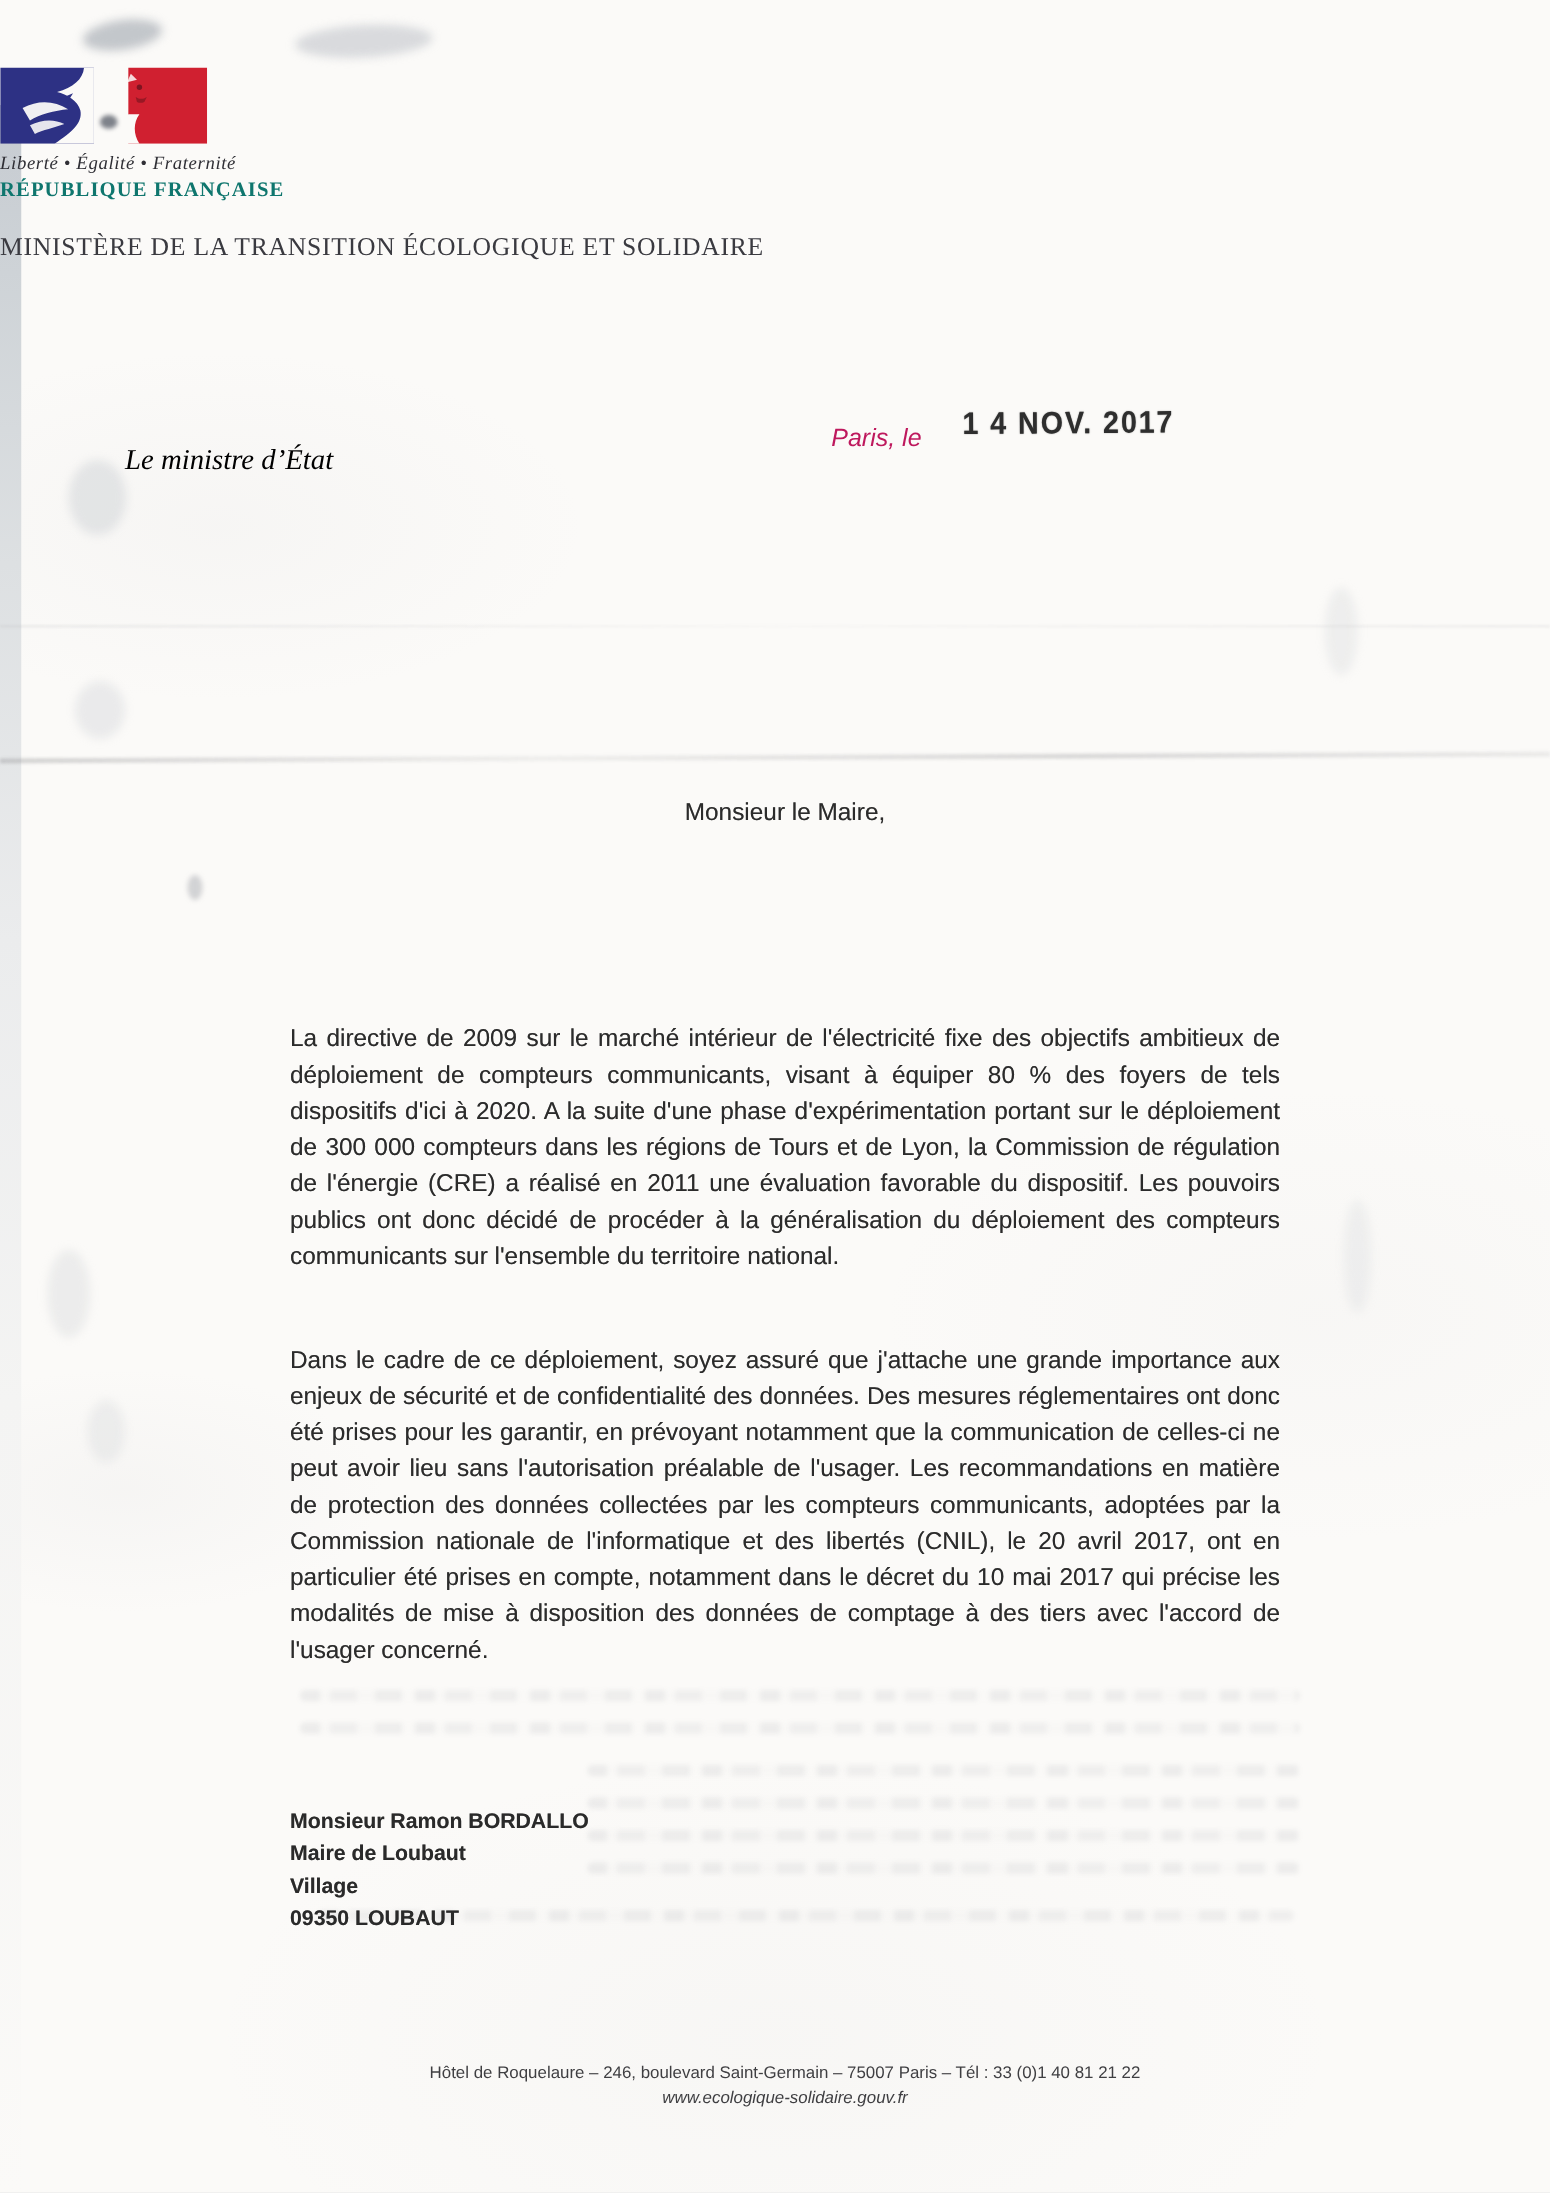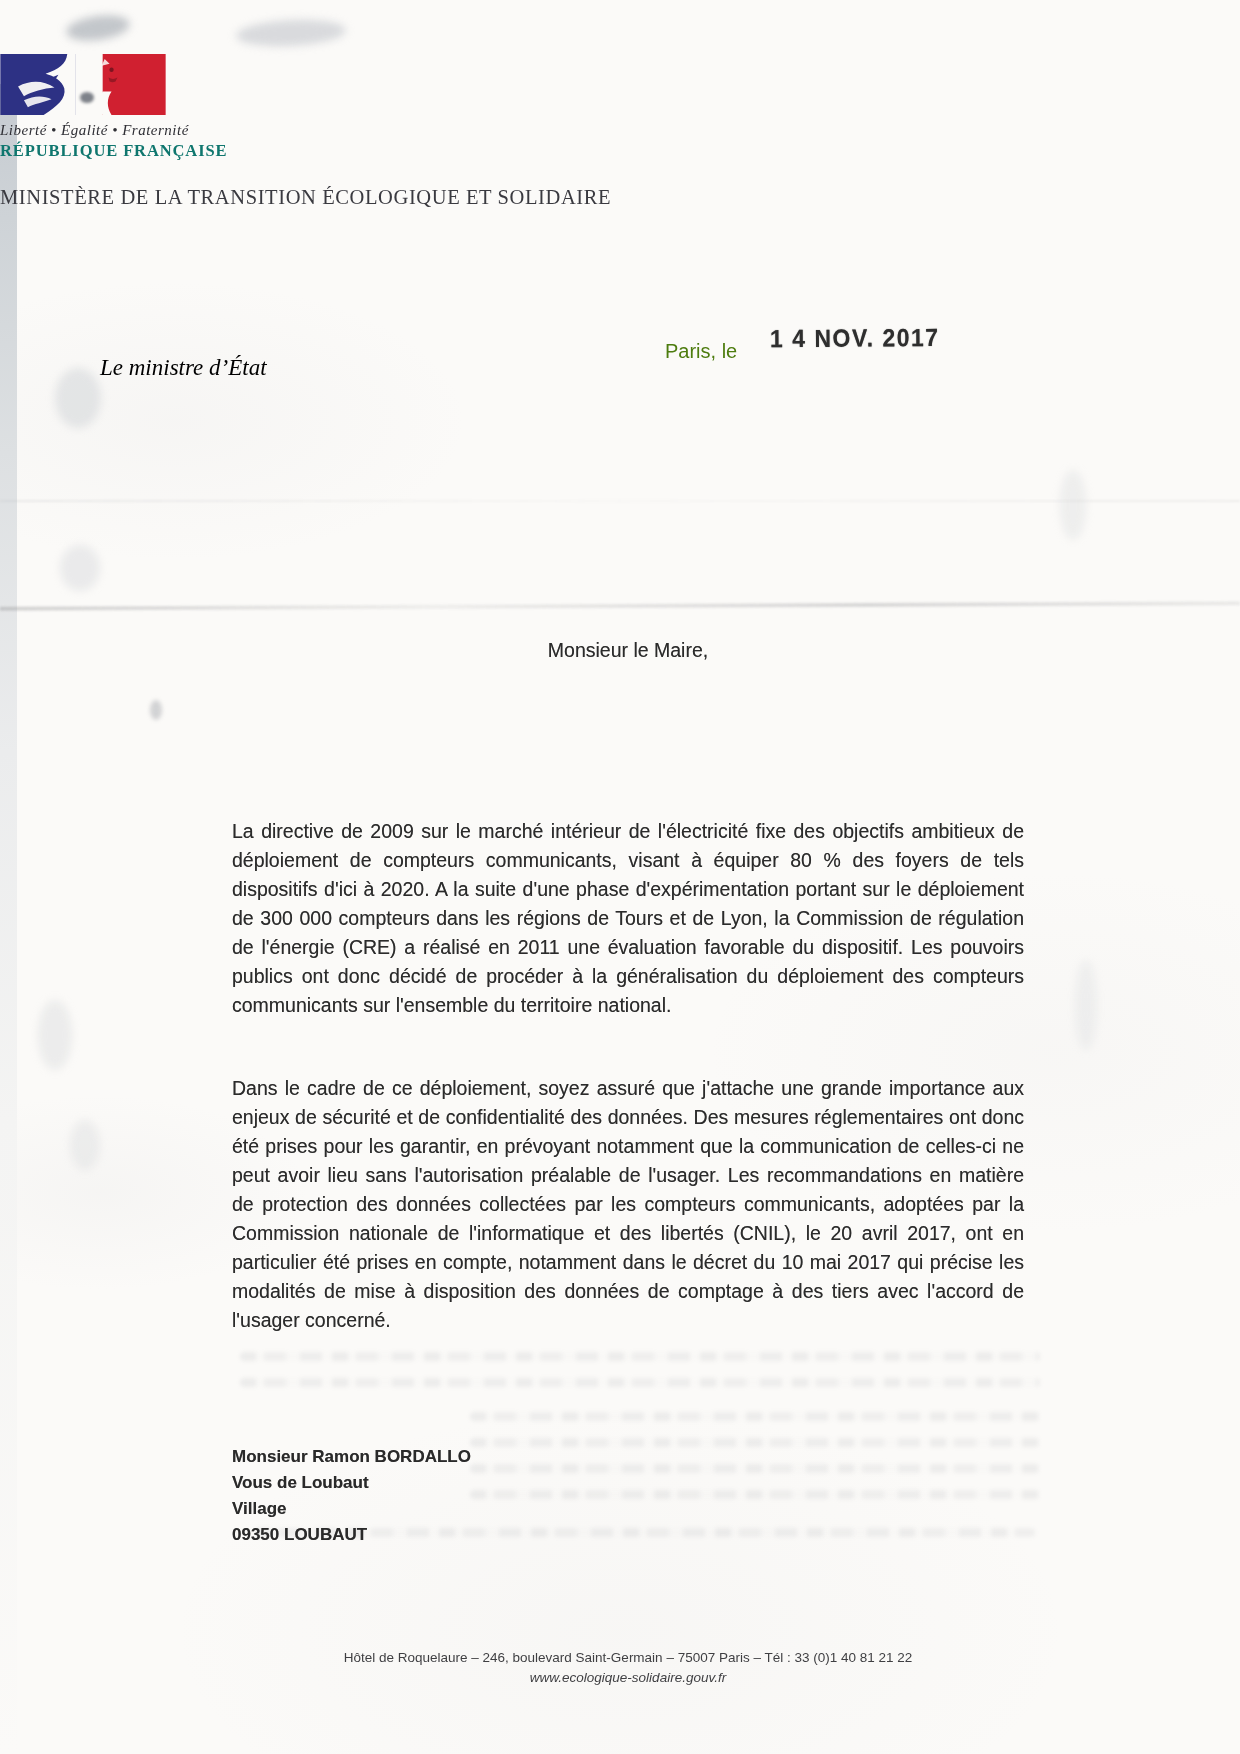--- a/index.html
+++ b/index.html
@@ -35,21 +35,21 @@
     filter:blur(1px);
   }
   
   .header{position:absolute;left:0;top:0;width:1150px;text-align:left;}
   .logo{display:inline-block;margin-top:54px;}
   .motto{font-family:"Liberation Serif",serif;font-style:italic;font-size:15px;letter-spacing:.5px;color:#2f2f35;margin-top:3px;}
   .republic{font-family:"Liberation Serif",serif;font-weight:bold;font-size:16.5px;letter-spacing:.9px;color:#0f766e;margin-top:2px;}
   .ministry{font-family:"Liberation Serif",serif;font-size:20.5px;letter-spacing:.6px;color:#3a3a40;margin-top:25px;white-space:nowrap;}
   
   .sender-title{position:absolute;left:100px;top:355px;font-family:"Liberation Serif",serif;font-style:italic;font-size:23px;color:#000000;}
-  .place-line{position:absolute;left:665px;top:340px;font-size:20px;color:#4d7c0f;}
+  .place-line{position:absolute;left:665px;top:340px;font-size:20px;color:#be185d;font-style:italic;}
   .date-stamp{
     position:absolute;left:770px;top:325px;font-size:23px;font-weight:bold;
     letter-spacing:1.5px;color:#2e2e2e;transform:scaleY(1.08) rotate(-.4deg);
     text-shadow:0 0 1px rgba(46,46,46,.6);
   }
   
   .btxt{
     position:absolute;left:232px;width:792px;text-align:justify;
     font-size:19.5px;line-height:29px;color:#2b2b2b;
     text-shadow:0 0 .5px rgba(40,40,40,.5);
@@ -141,21 +141,21 @@
       <div class="ghost-line"></div>
       <div class="ghost-line"></div>
       <div class="ghost-line"></div>
   </div>
   <div class="ghost ghostC">
     <div class="ghost-line"></div>
   </div>
 
   <div class="recipient">
     <div>Monsieur Ramon BORDALLO</div>
-    <div>Vous de Loubaut</div>
+    <div>Maire de Loubaut</div>
     <div>Village</div>
     <div>09350 LOUBAUT</div>
   </div>
 
   <div class="footer">
     <div>Hôtel de Roquelaure – 246, boulevard Saint-Germain – 75007 Paris – Tél : 33 (0)1 40 81 21 22</div>
     <div class="site">www.ecologique-solidaire.gouv.fr</div>
   </div>
 
 </div>

